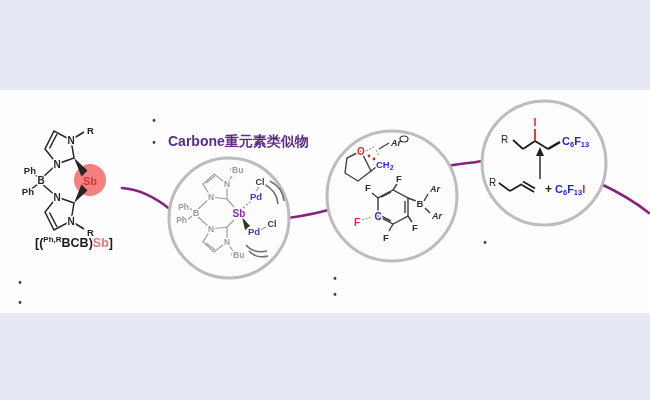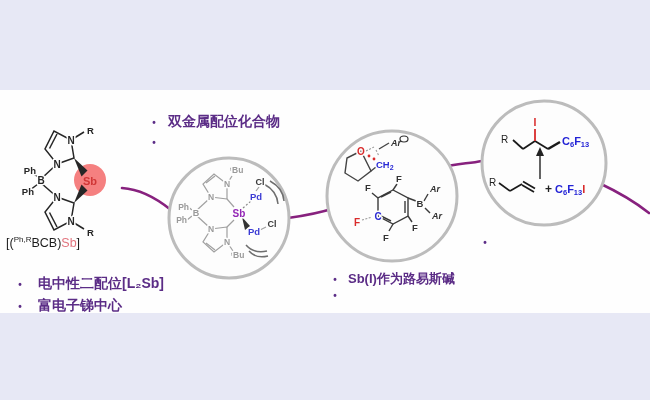--- a/index.html
+++ b/index.html
@@ -16,21 +16,21 @@
   .bdot{font-size:10px;flex:0 0 auto;text-align:center;}
   .bl-top{left:140px;top:111px;font-size:14px;line-height:20px;}
   .bl-top .bdot{width:28px;}
   .bl-left{left:2px;top:273px;font-size:14px;line-height:20px;}
   .bl-left .bdot{width:36px;}
   .bl-mid{left:322px;top:271px;font-size:13px;line-height:16px;}
   .bl-mid .bdot{width:26px;}
   .bl-right{left:466px;top:233px;font-size:14px;line-height:20px;}
   .bl-right .bdot{width:38px;}
   .caption{
-    position:absolute;left:6px;top:235px;font-size:12.5px;font-weight:normal;
+    position:absolute;left:35px;top:235px;font-size:12.5px;font-weight:bold;
     color:#1c1c1c;white-space:nowrap;
   }
   .caption sup{font-size:8px;vertical-align:super;}
   .caption .sb{color:#e2757f;}
 </style>
 </head>
 <body>
 
 <div class="stage">
   <div class="band"></div>
@@ -190,42 +190,39 @@
     </g>
   </svg>
 
   <div class="caption">
     <span>[(</span><sup>Ph,R</sup><span>BCB)</span><span class="sb">Sb</span><span>]</span>
   </div>
 
   <div class="bullets bl-top">
     <div class="brow">
         <span class="bdot">•</span>
-        <span>双金属配位化合物</span>
-      </div>
-    <div class="brow">
-        <span class="bdot">•</span>
+      </div>
+    <div class="brow">
+        <span class="bdot">•</span>
+        <span>Carbone重元素类似物</span>
       </div>
   </div>
 
   <div class="bullets bl-left">
     <div class="brow">
         <span class="bdot">•</span>
-        <span>电中性二配位[L₂Sb]</span>
-      </div>
-    <div class="brow">
-        <span class="bdot">•</span>
-        <span>富电子锑中心</span>
+      </div>
+    <div class="brow">
+        <span class="bdot">•</span>
       </div>
   </div>
 
   <div class="bullets bl-mid">
     <div class="brow">
         <span class="bdot">•</span>
-        <span>Sb(I)作为路易斯碱</span>
       </div>
     <div class="brow">
         <span class="bdot">•</span>
       </div>
   </div>
 
   <div class="bullets bl-right">
     <div class="brow">
         <span class="bdot">•</span>
       </div>

